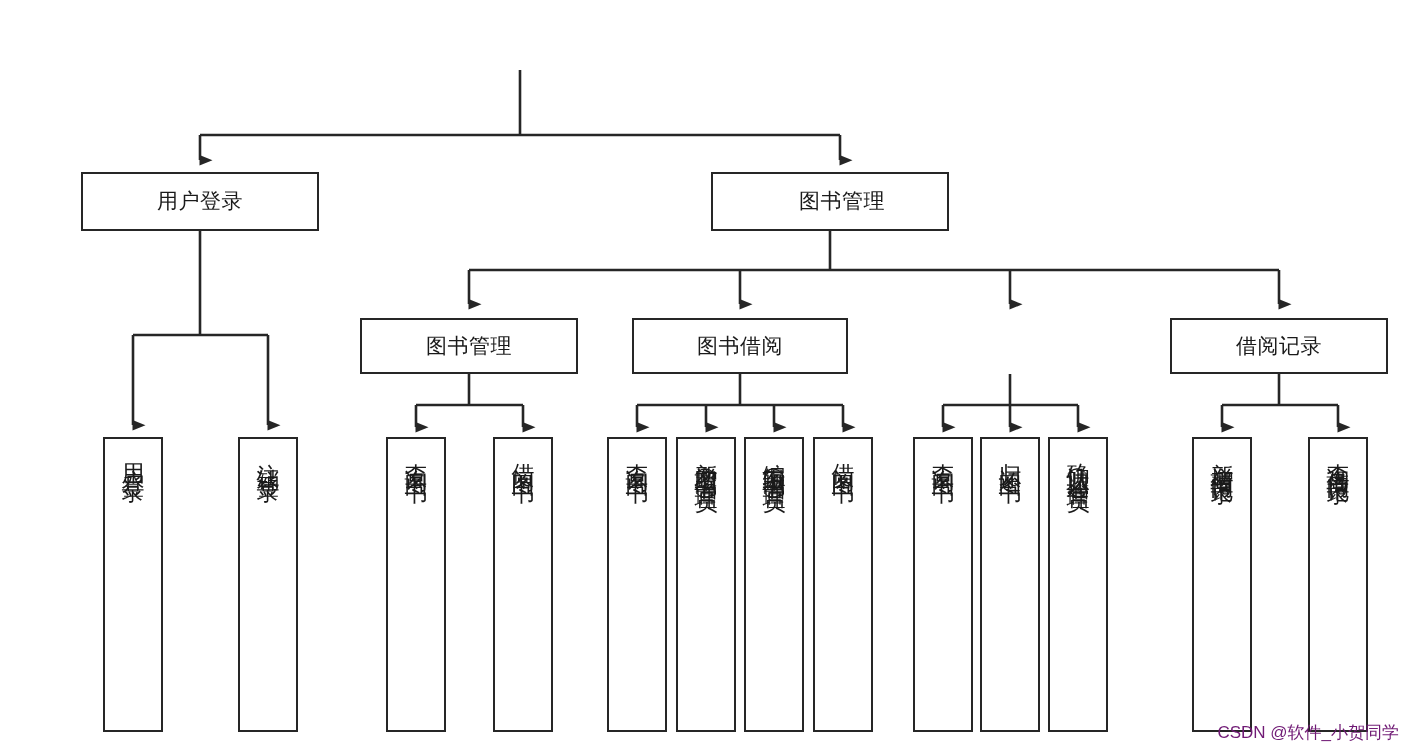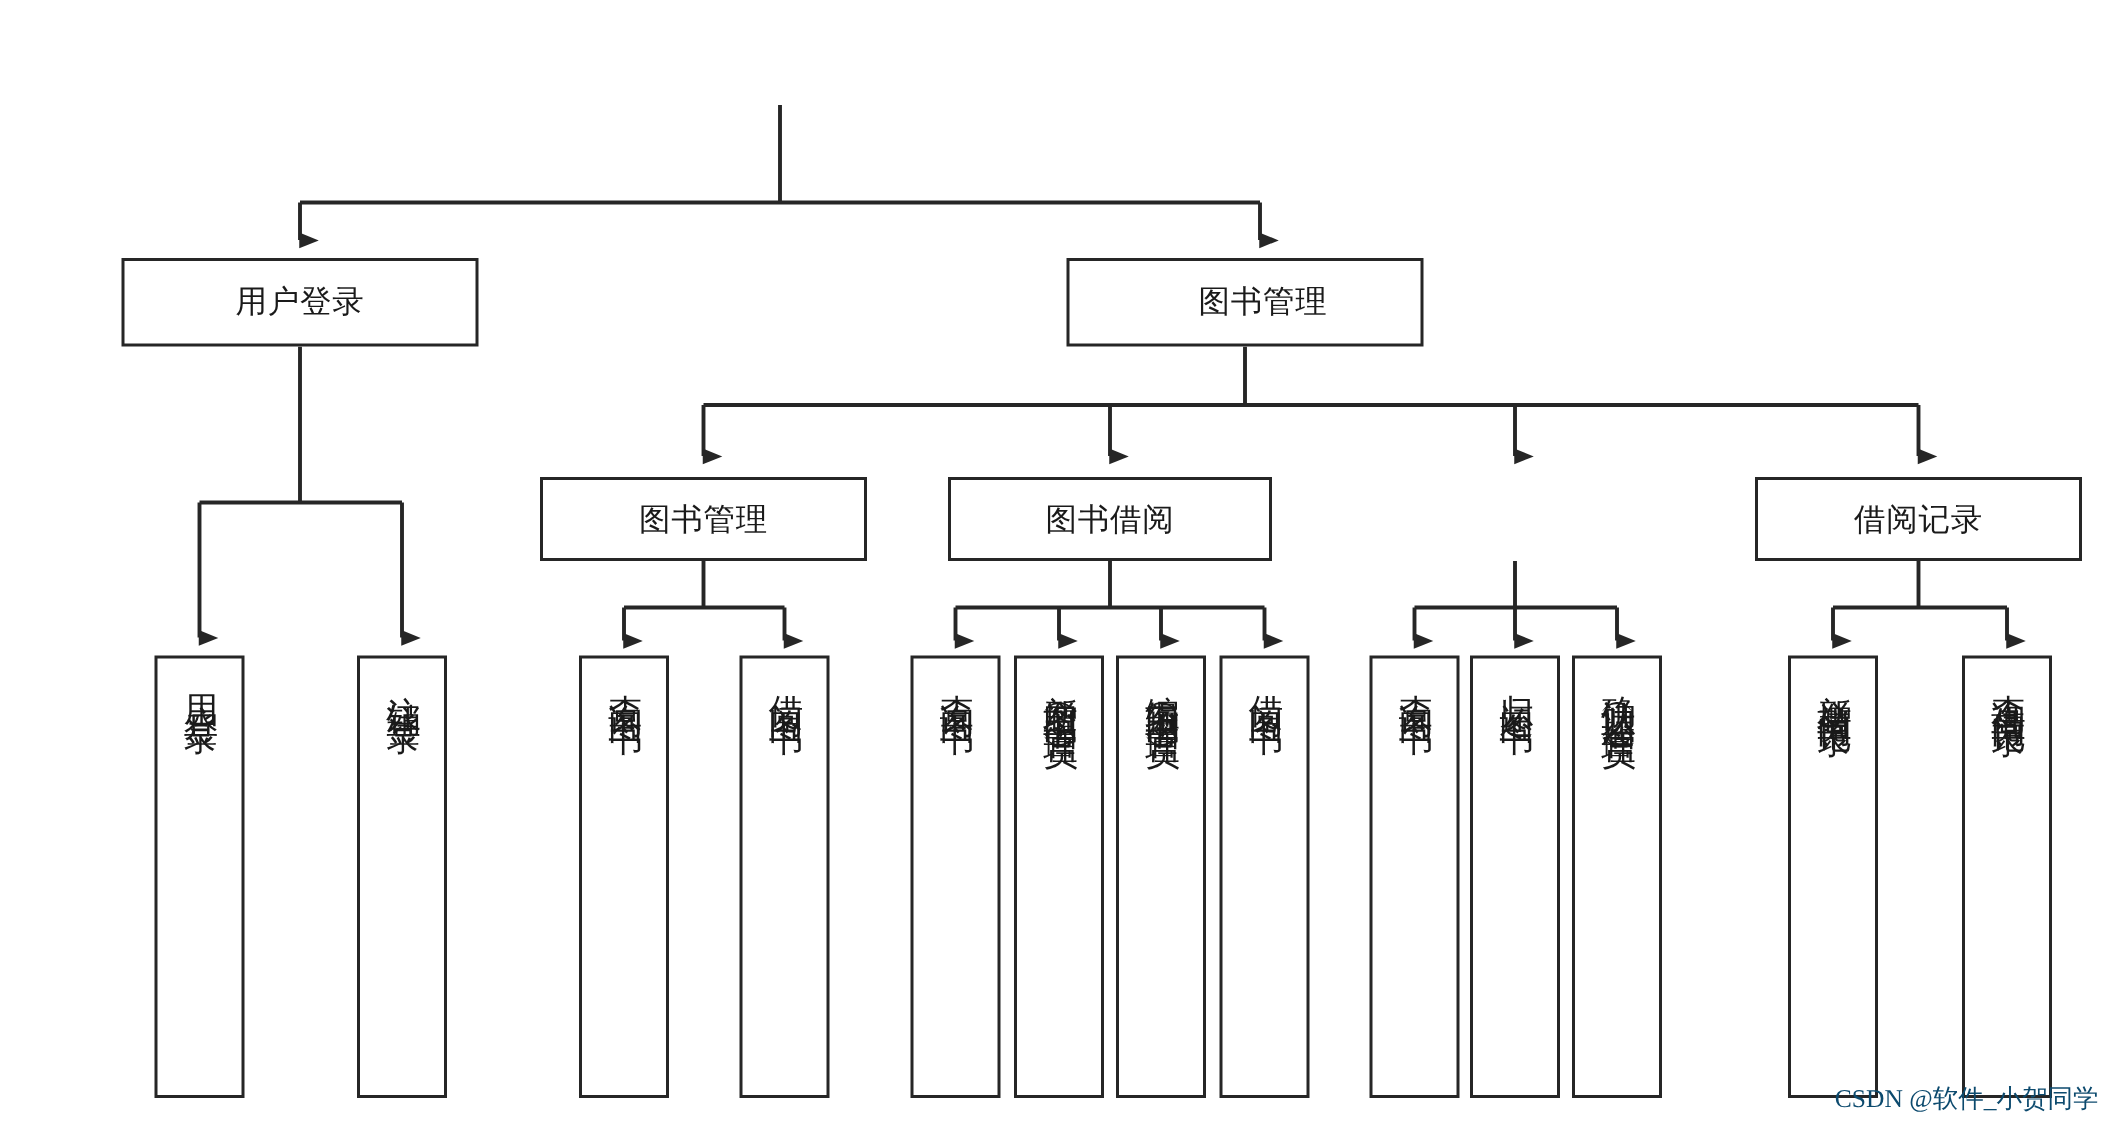--- a/index.html
+++ b/index.html
@@ -41,23 +41,23 @@
     line-height:1;
     letter-spacing:6px;
   }
   .v-node.long .node-label{letter-spacing:4px;}
 
   .watermark{
     position:absolute;
     right:6px;
     bottom:3px;
     font-size:17px;
-    color:#0c4a6e;
+    color:#701a75;
     white-space:nowrap;
-    font-family:Liberation Serif, serif;
+    font-family:Liberation Sans, sans-serif;
   }
 </style>
 </head>
 <body>
 
 <div id="stage">
 
   <svg id="edges" viewBox="0 0 1405 747">
     <defs>
       <marker id="arrow" viewBox="0 0 12 14" refX="5.5" refY="13" markerWidth="12" markerHeight="14" orient="auto-start-reverse" markerUnits="userSpaceOnUse">

